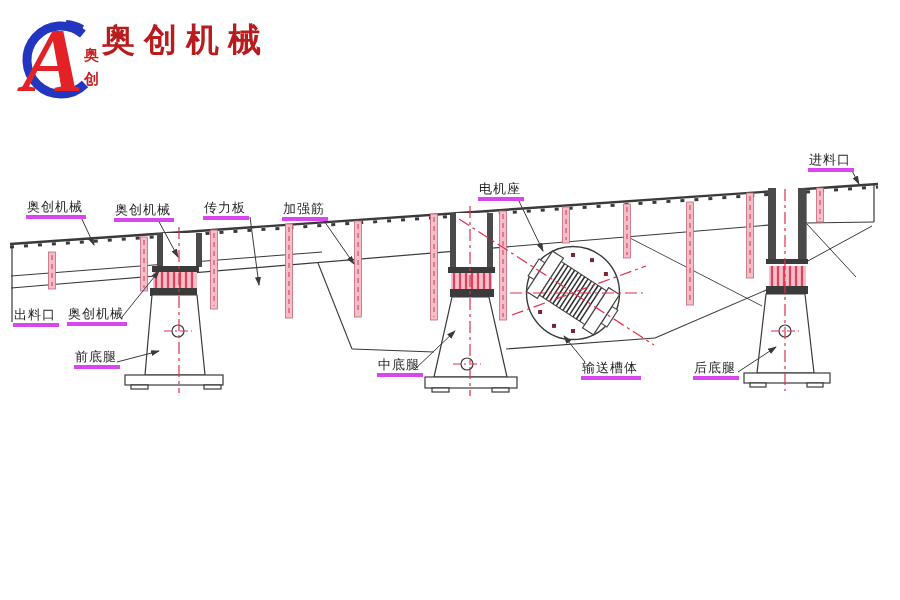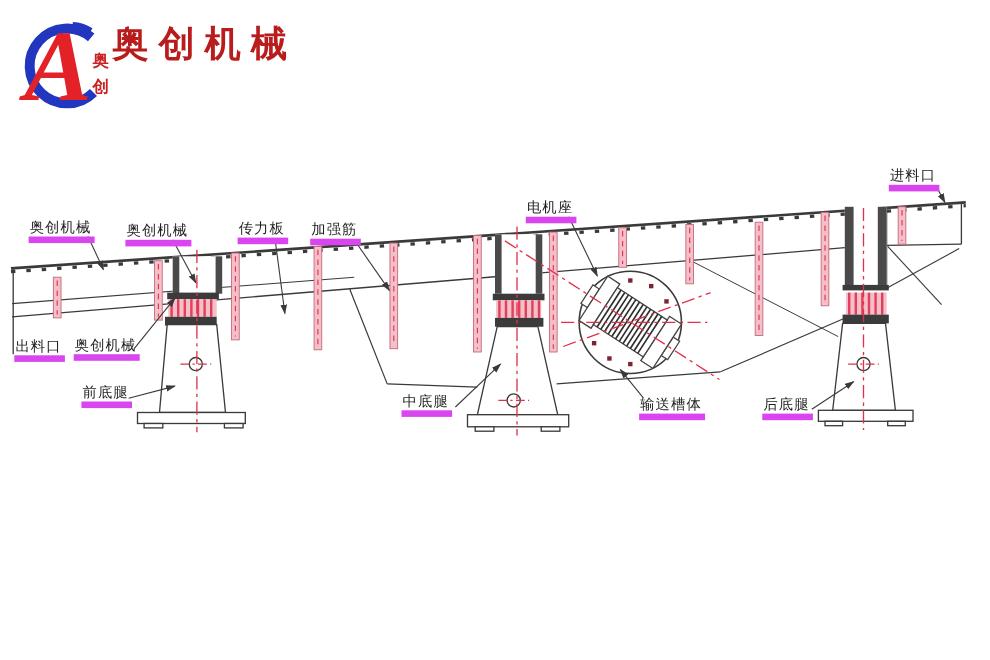--- a/index.html
+++ b/index.html
@@ -1,20 +1,20 @@
 <!DOCTYPE html>
 <html><head>
 <meta charset="utf-8">
 <style>
   html,body{margin:0;padding:0;background:#ffffff;}
   #stage{position:relative;width:900px;height:600px;background:#fff;overflow:hidden;
          font-family:"Liberation Sans", sans-serif;}
   #diagram-svg{position:absolute;left:0;top:0;}
   .lbl{position:absolute;font-size:13px;line-height:15px;color:#1f1f1f;white-space:nowrap;
-       border-bottom:6px solid #d946ef;padding:0 3px 1px 1px;letter-spacing:1px;}
+       border-bottom:4px solid #d946ef;padding:0 3px 1px 1px;letter-spacing:1px;}
   .brand-name{position:absolute;left:102px;top:18px;font-family:"Liberation Serif",serif;
        font-weight:bold;font-size:33px;letter-spacing:9px;color:#b91c1c;}
   .brand-phone{position:absolute;left:92px;top:66px;font-family:"Liberation Serif",serif;
        font-weight:bold;font-size:30px;letter-spacing:1px;color:#e01818;}
   .seal{position:absolute;left:84px;font-size:15px;font-weight:bold;color:#c92222;
        font-family:"Liberation Serif",serif;}
   .s1{top:46px}.s2{top:70px}
 </style>
 </head>
 <body>
@@ -250,24 +250,24 @@
     <path d="M58,21 A35,35 0 0 1 74,26" fill="none" stroke="#2336c0" stroke-width="8"></path>
     <path d="M74.9,31 A34,34 0 1 0 77,81" fill="none" stroke="#2336c0" stroke-width="9"></path>
     <text x="14" y="88" font-family="Liberation Serif, serif" font-style="italic" font-weight="bold" font-size="92" fill="#e32228">A</text>
   </svg>
   <div class="seal s1">奥</div>
   <div class="seal s2">创</div>
   <div class="brand-name">奥创机械</div>
 
   <div class="lbl" style="left:26px;top:199px">奥创机械</div>
   <div class="lbl" style="left:114px;top:202px">奥创机械</div>
-  <div class="lbl" style="left:216px;top:200px">传力板</div>
+  <div class="lbl" style="left:203px;top:200px">传力板</div>
   <div class="lbl" style="left:282px;top:201px">加强筋</div>
   <div class="lbl" style="left:478px;top:181px">电机座</div>
   <div class="lbl" style="left:808px;top:152px">进料口</div>
   <div class="lbl" style="left:13px;top:307px">出料口</div>
   <div class="lbl" style="left:67px;top:306px">奥创机械</div>
   <div class="lbl" style="left:74px;top:349px">前底腿</div>
-  <div class="lbl" style="left:365px;top:357px">中底腿</div>
+  <div class="lbl" style="left:377px;top:357px">中底腿</div>
   <div class="lbl" style="left:581px;top:360px">输送槽体</div>
   <div class="lbl" style="left:693px;top:360px">后底腿</div>
 
 </div>
 
 </body></html>

